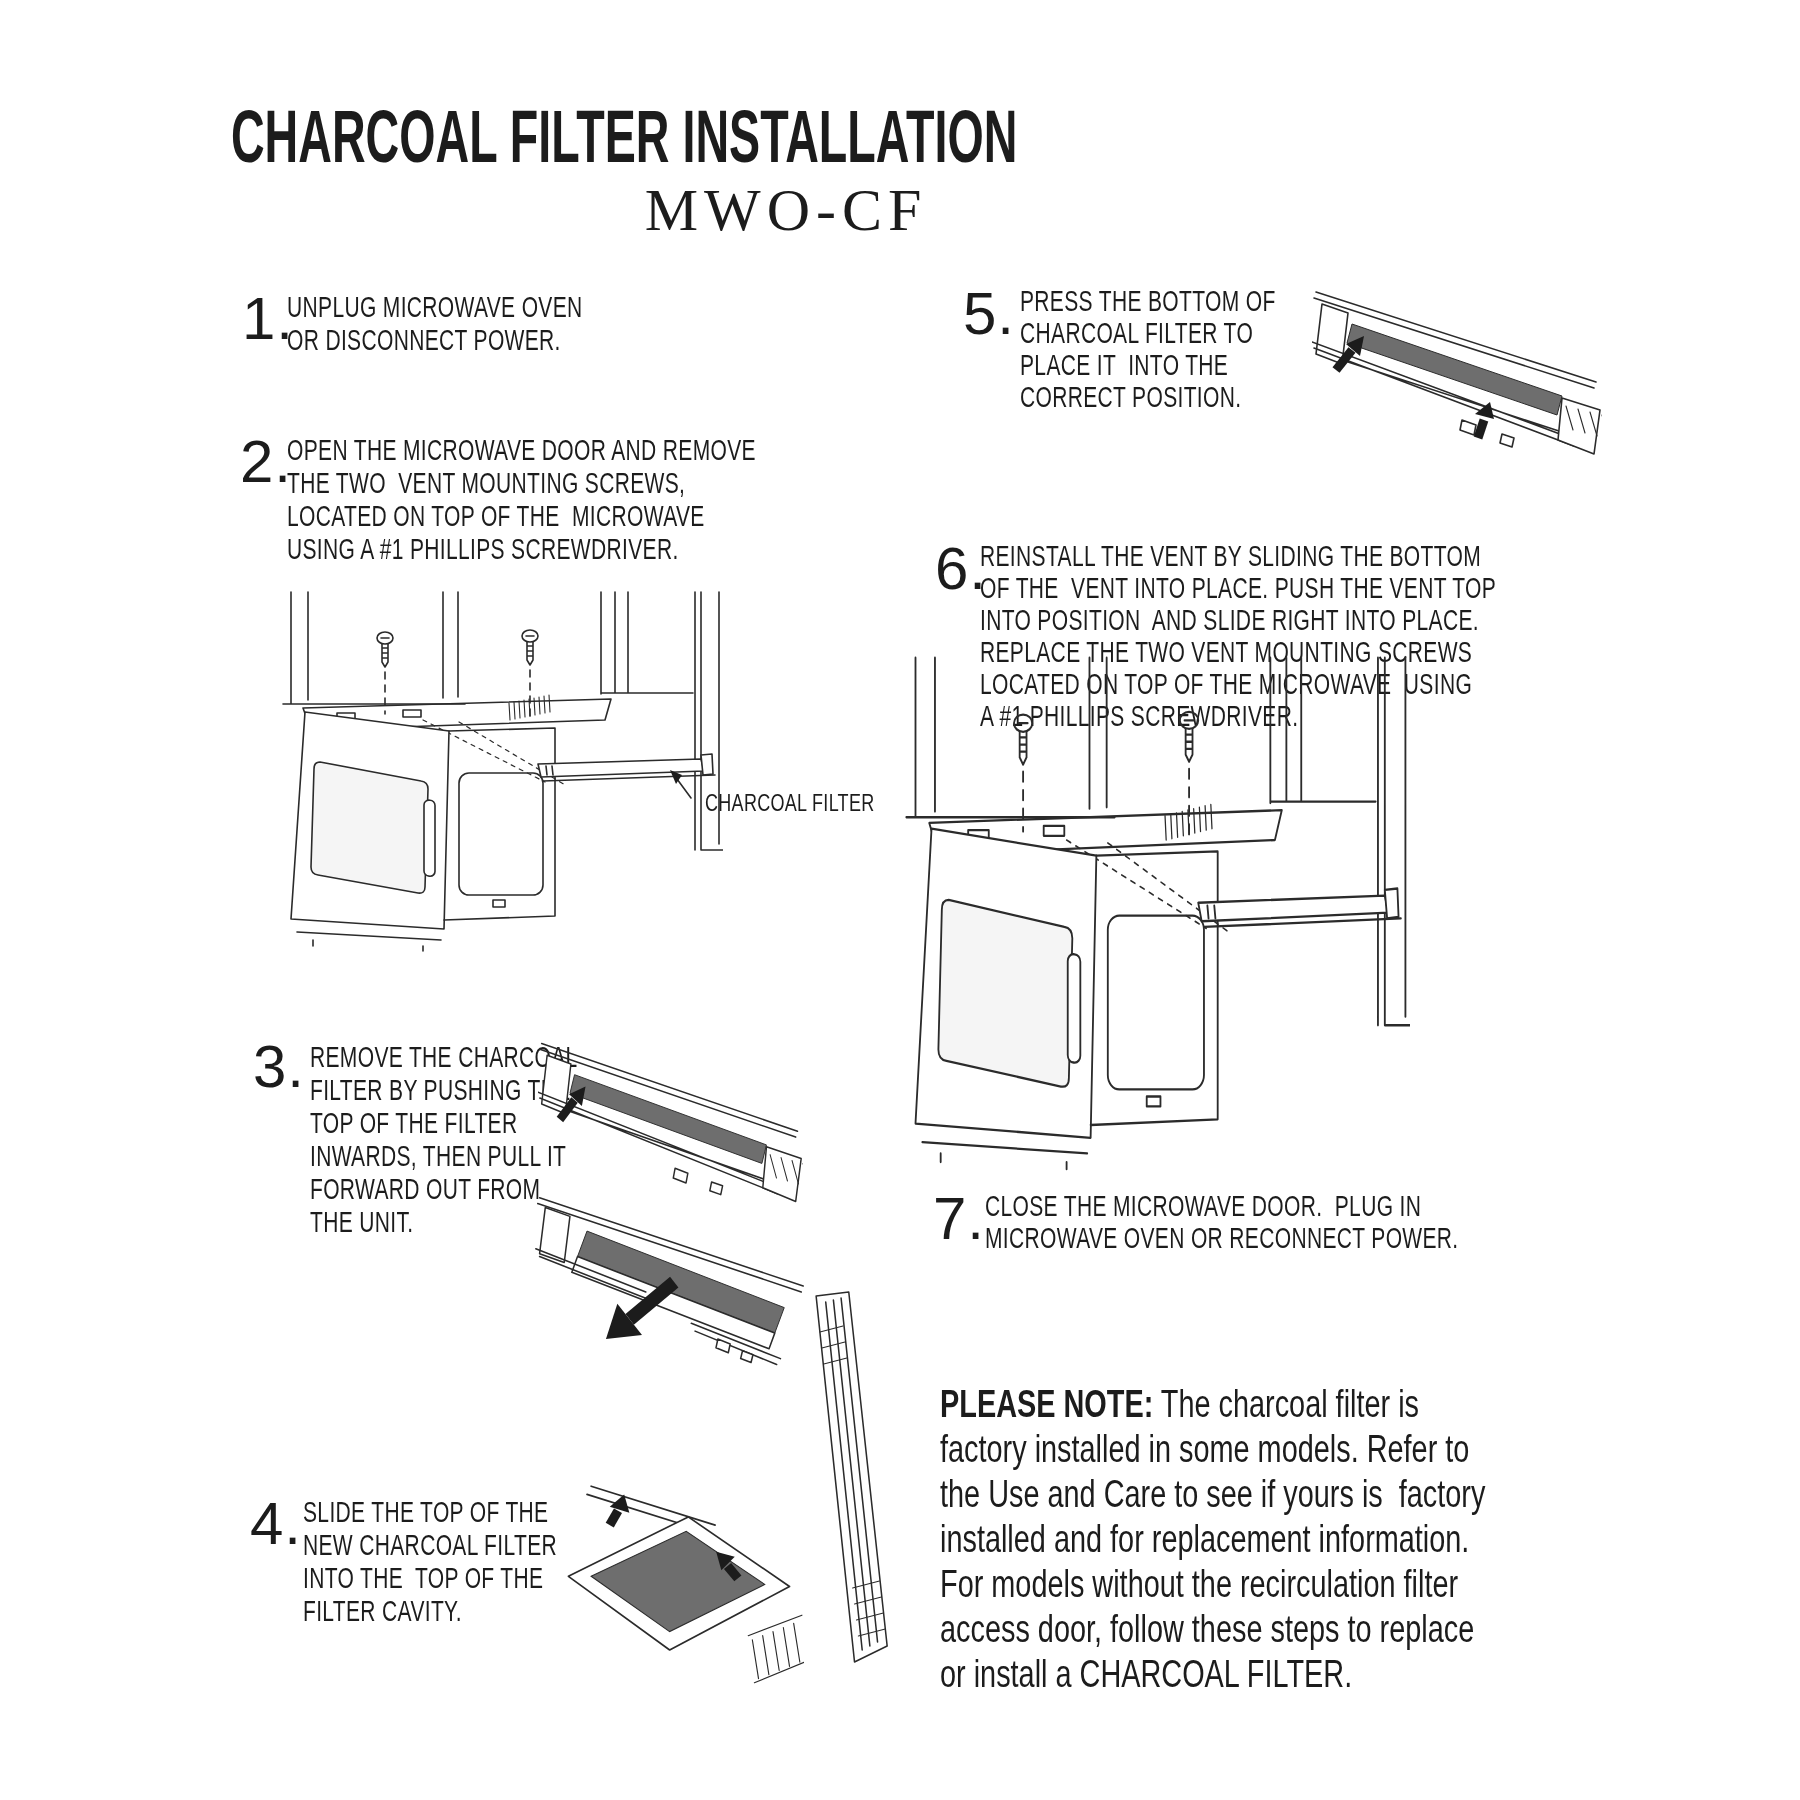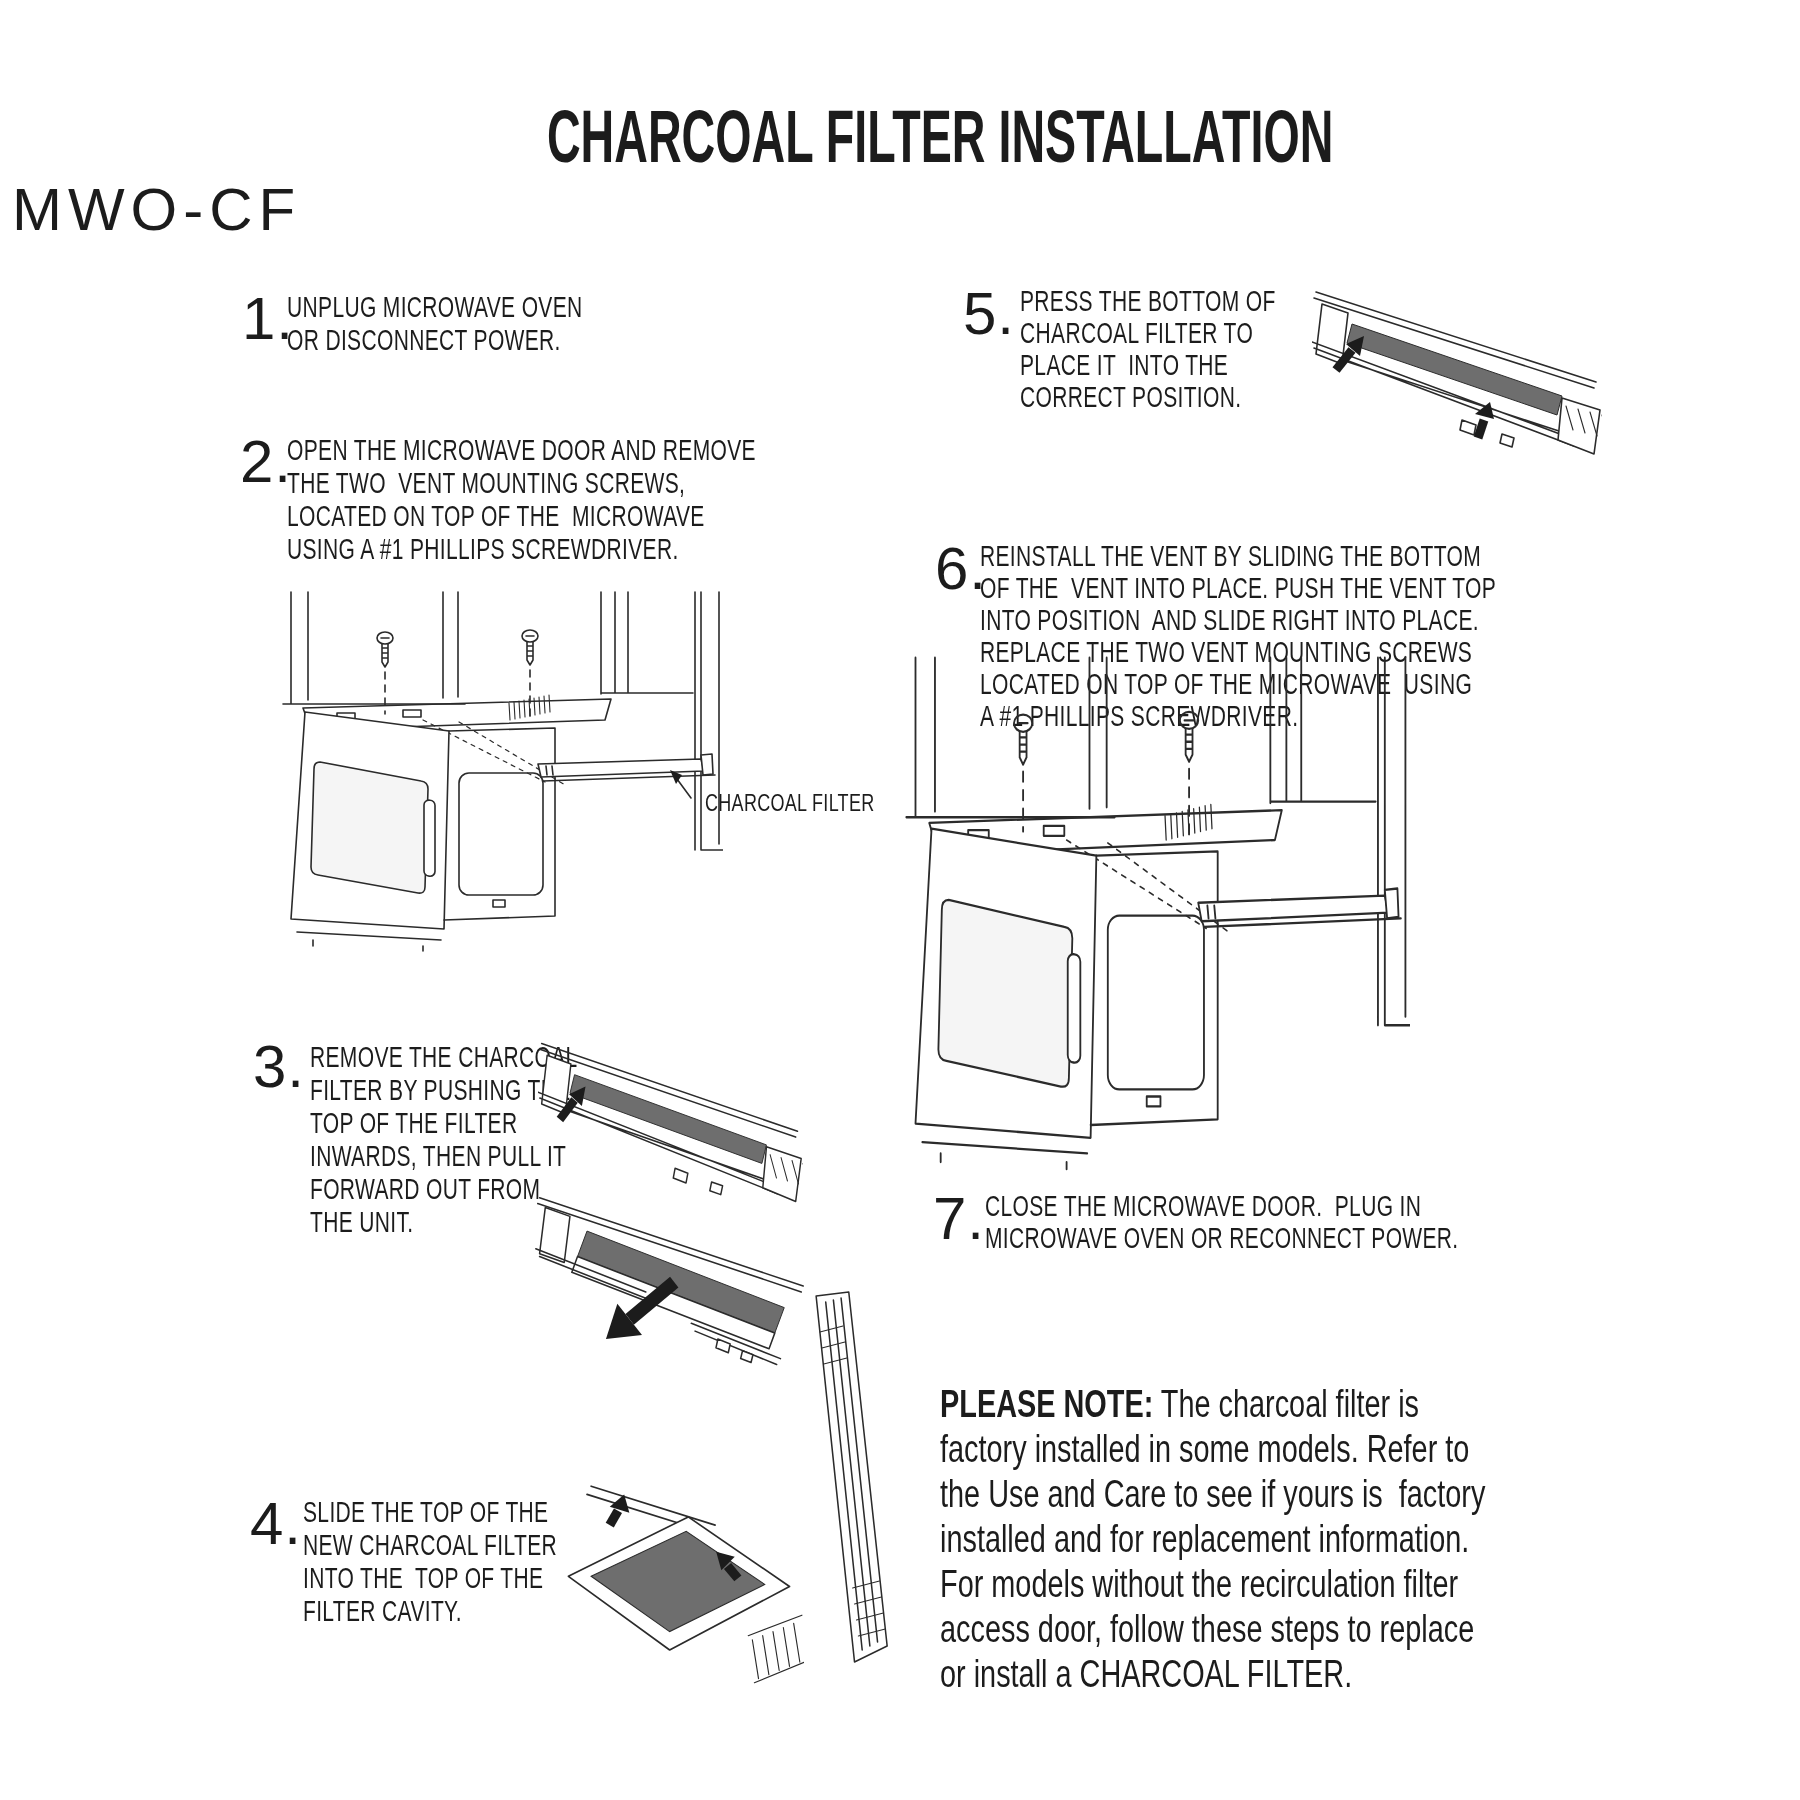--- a/index.html
+++ b/index.html
@@ -4,24 +4,24 @@
 <style>
   html,body{margin:0;padding:0;}
   body{
     width:1800px;height:1800px;position:relative;overflow:hidden;
     background:var(--background,#fff);
     font-family:"Liberation Sans", sans-serif;
     color:var(--ink,#1c1c1c);
   }
   .abs{position:absolute;}
   
-  .title-wrap{position:absolute;left:0;top:100px;width:1564px;text-align:right;}
+  .title-wrap{position:absolute;left:0;top:100px;width:1564px;text-align:left;}
   .title-main{display:inline-block;font-size:74px;font-weight:700;line-height:1;
     transform:scaleX(0.63);transform-origin:50% 0;white-space:pre;letter-spacing:0;}
-  .subtitle-wrap{position:absolute;left:12px;top:180px;width:1564px;}
+  .subtitle-wrap{position:absolute;left:4px;top:180px;width:1564px;text-align:center;font-family:Liberation Serif, serif;}
   .subtitle{display:inline-block;font-size:60px;font-weight:400;line-height:1;
     letter-spacing:6px;white-space:pre;}
   
   .step-num{position:absolute;font-size:60px;line-height:60px;font-weight:400;
     letter-spacing:1px;white-space:pre;}
   .step-text{position:absolute;font-size:30px;line-height:33px;letter-spacing:0.5px;
     transform:scaleX(0.70);transform-origin:0 0;}
   .step-text.rt{line-height:32px;}
   .tl{white-space:pre;}
   

